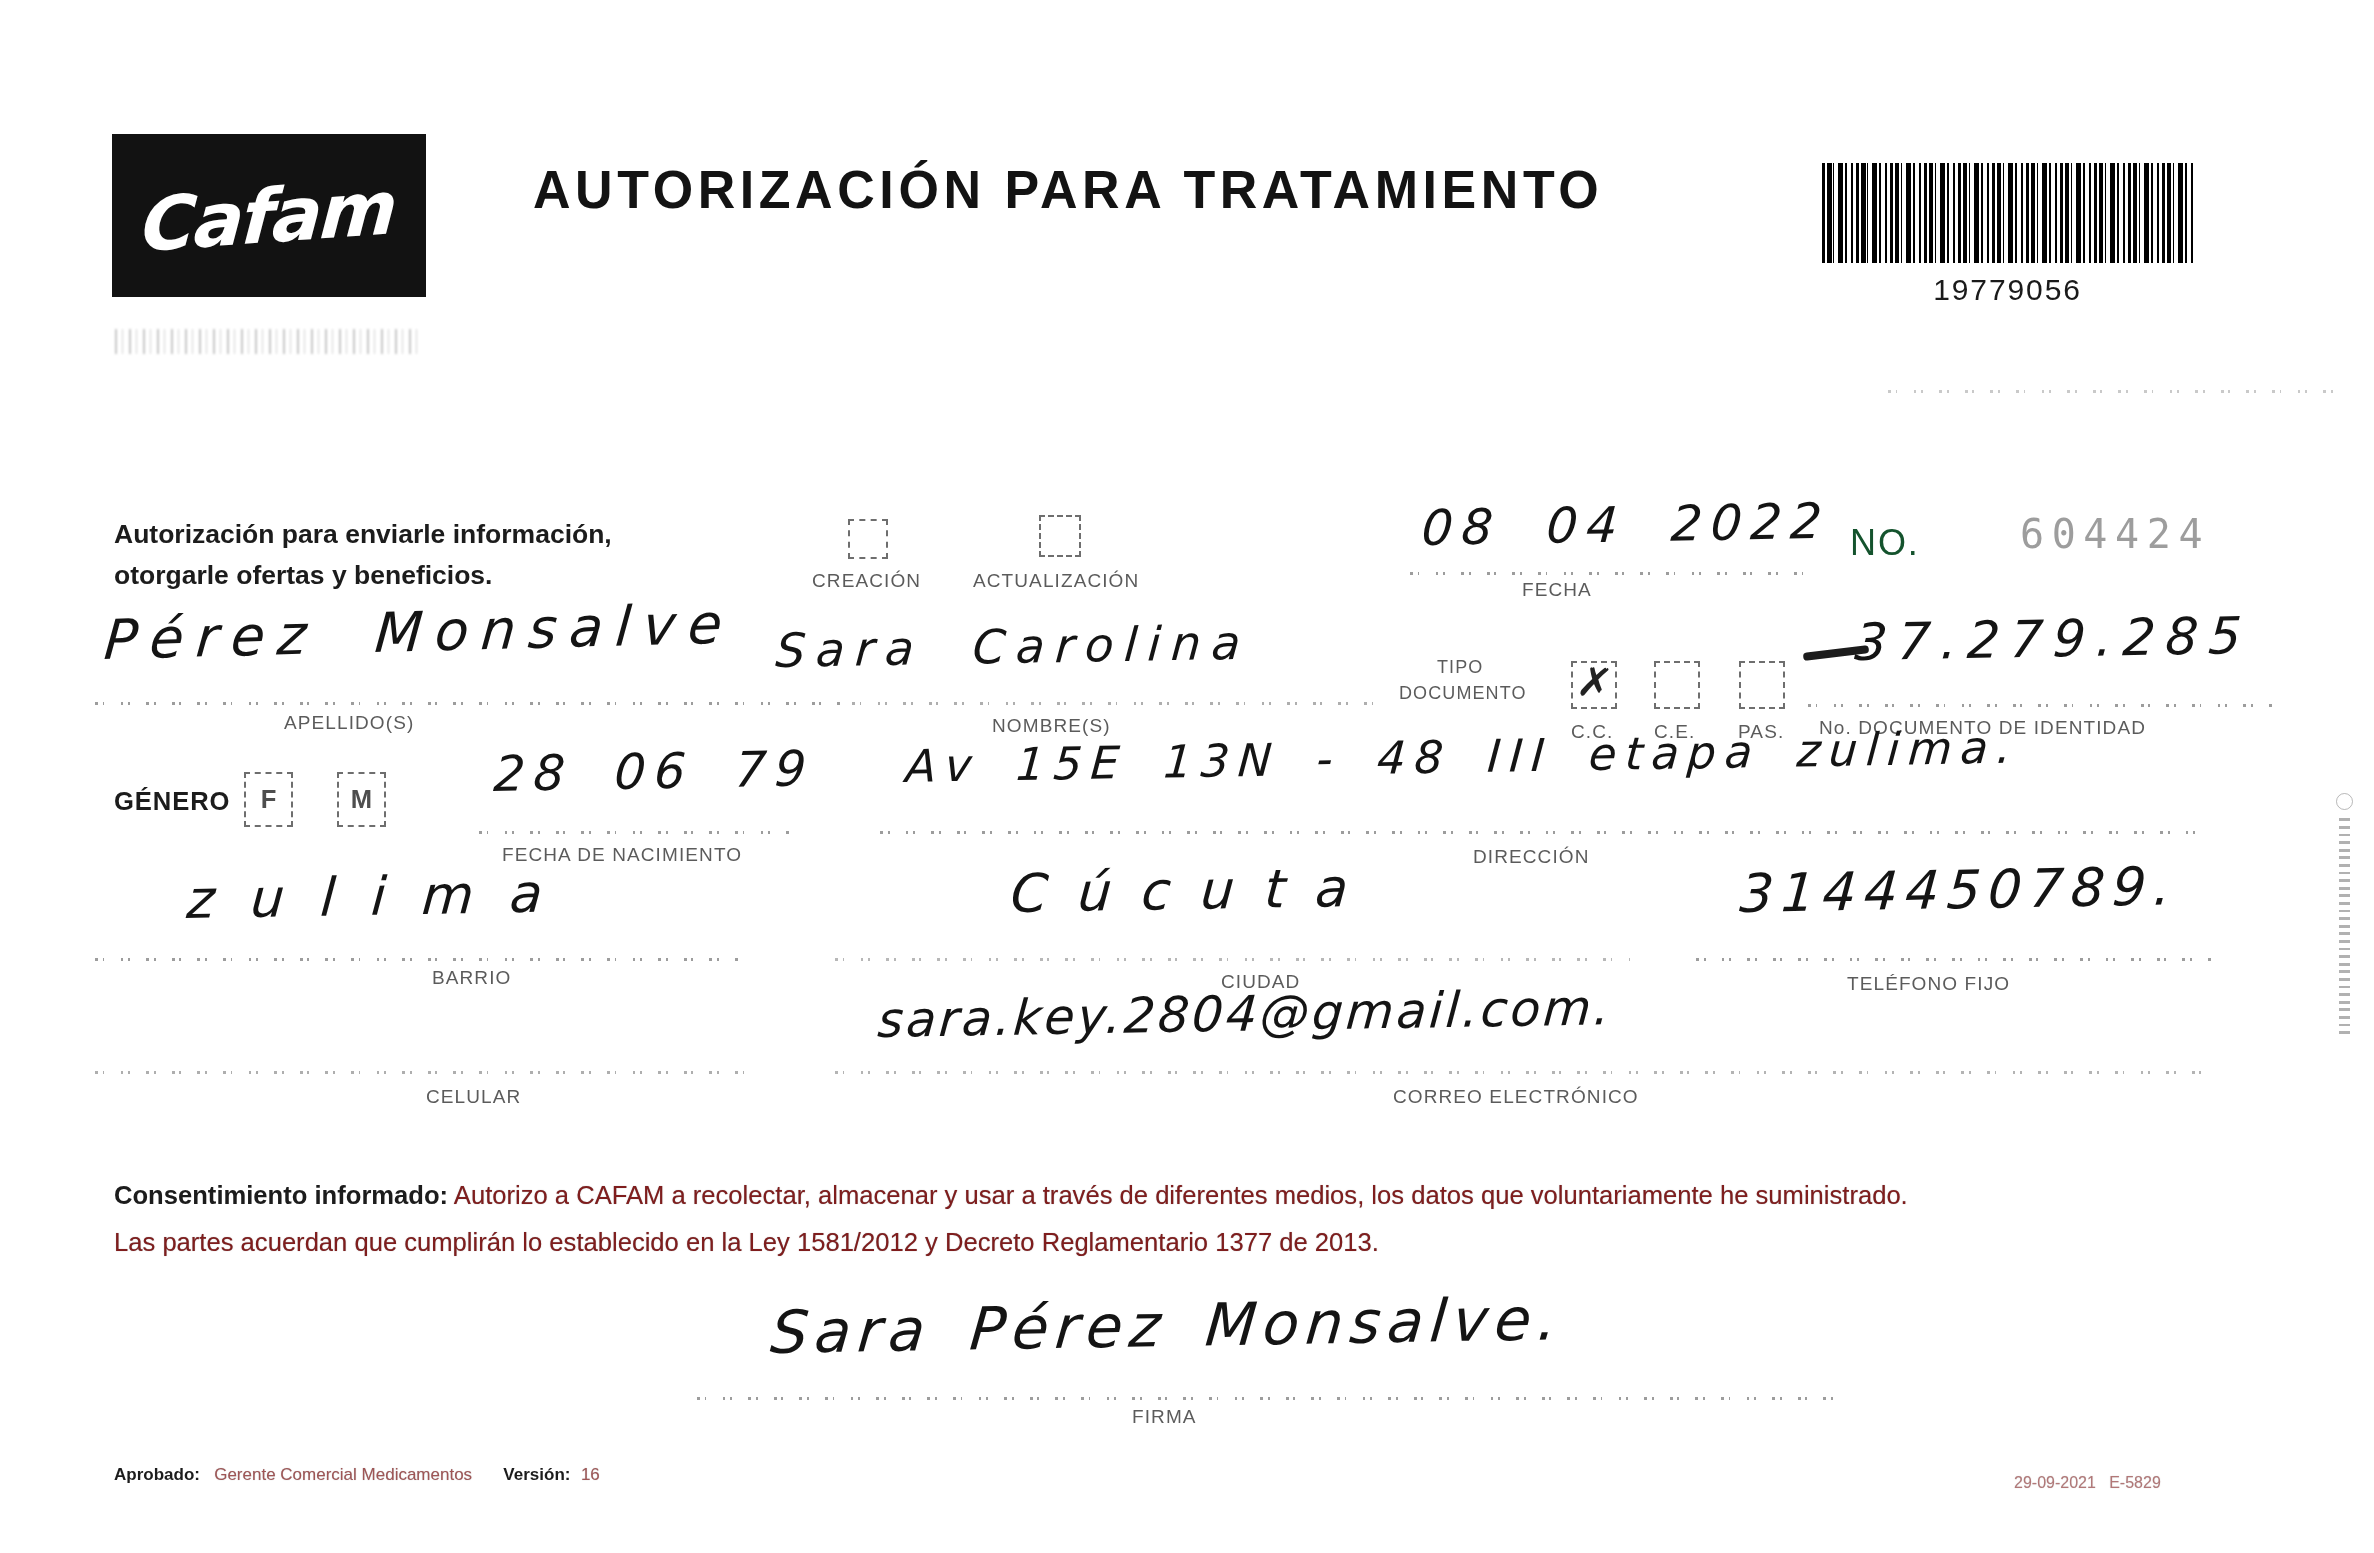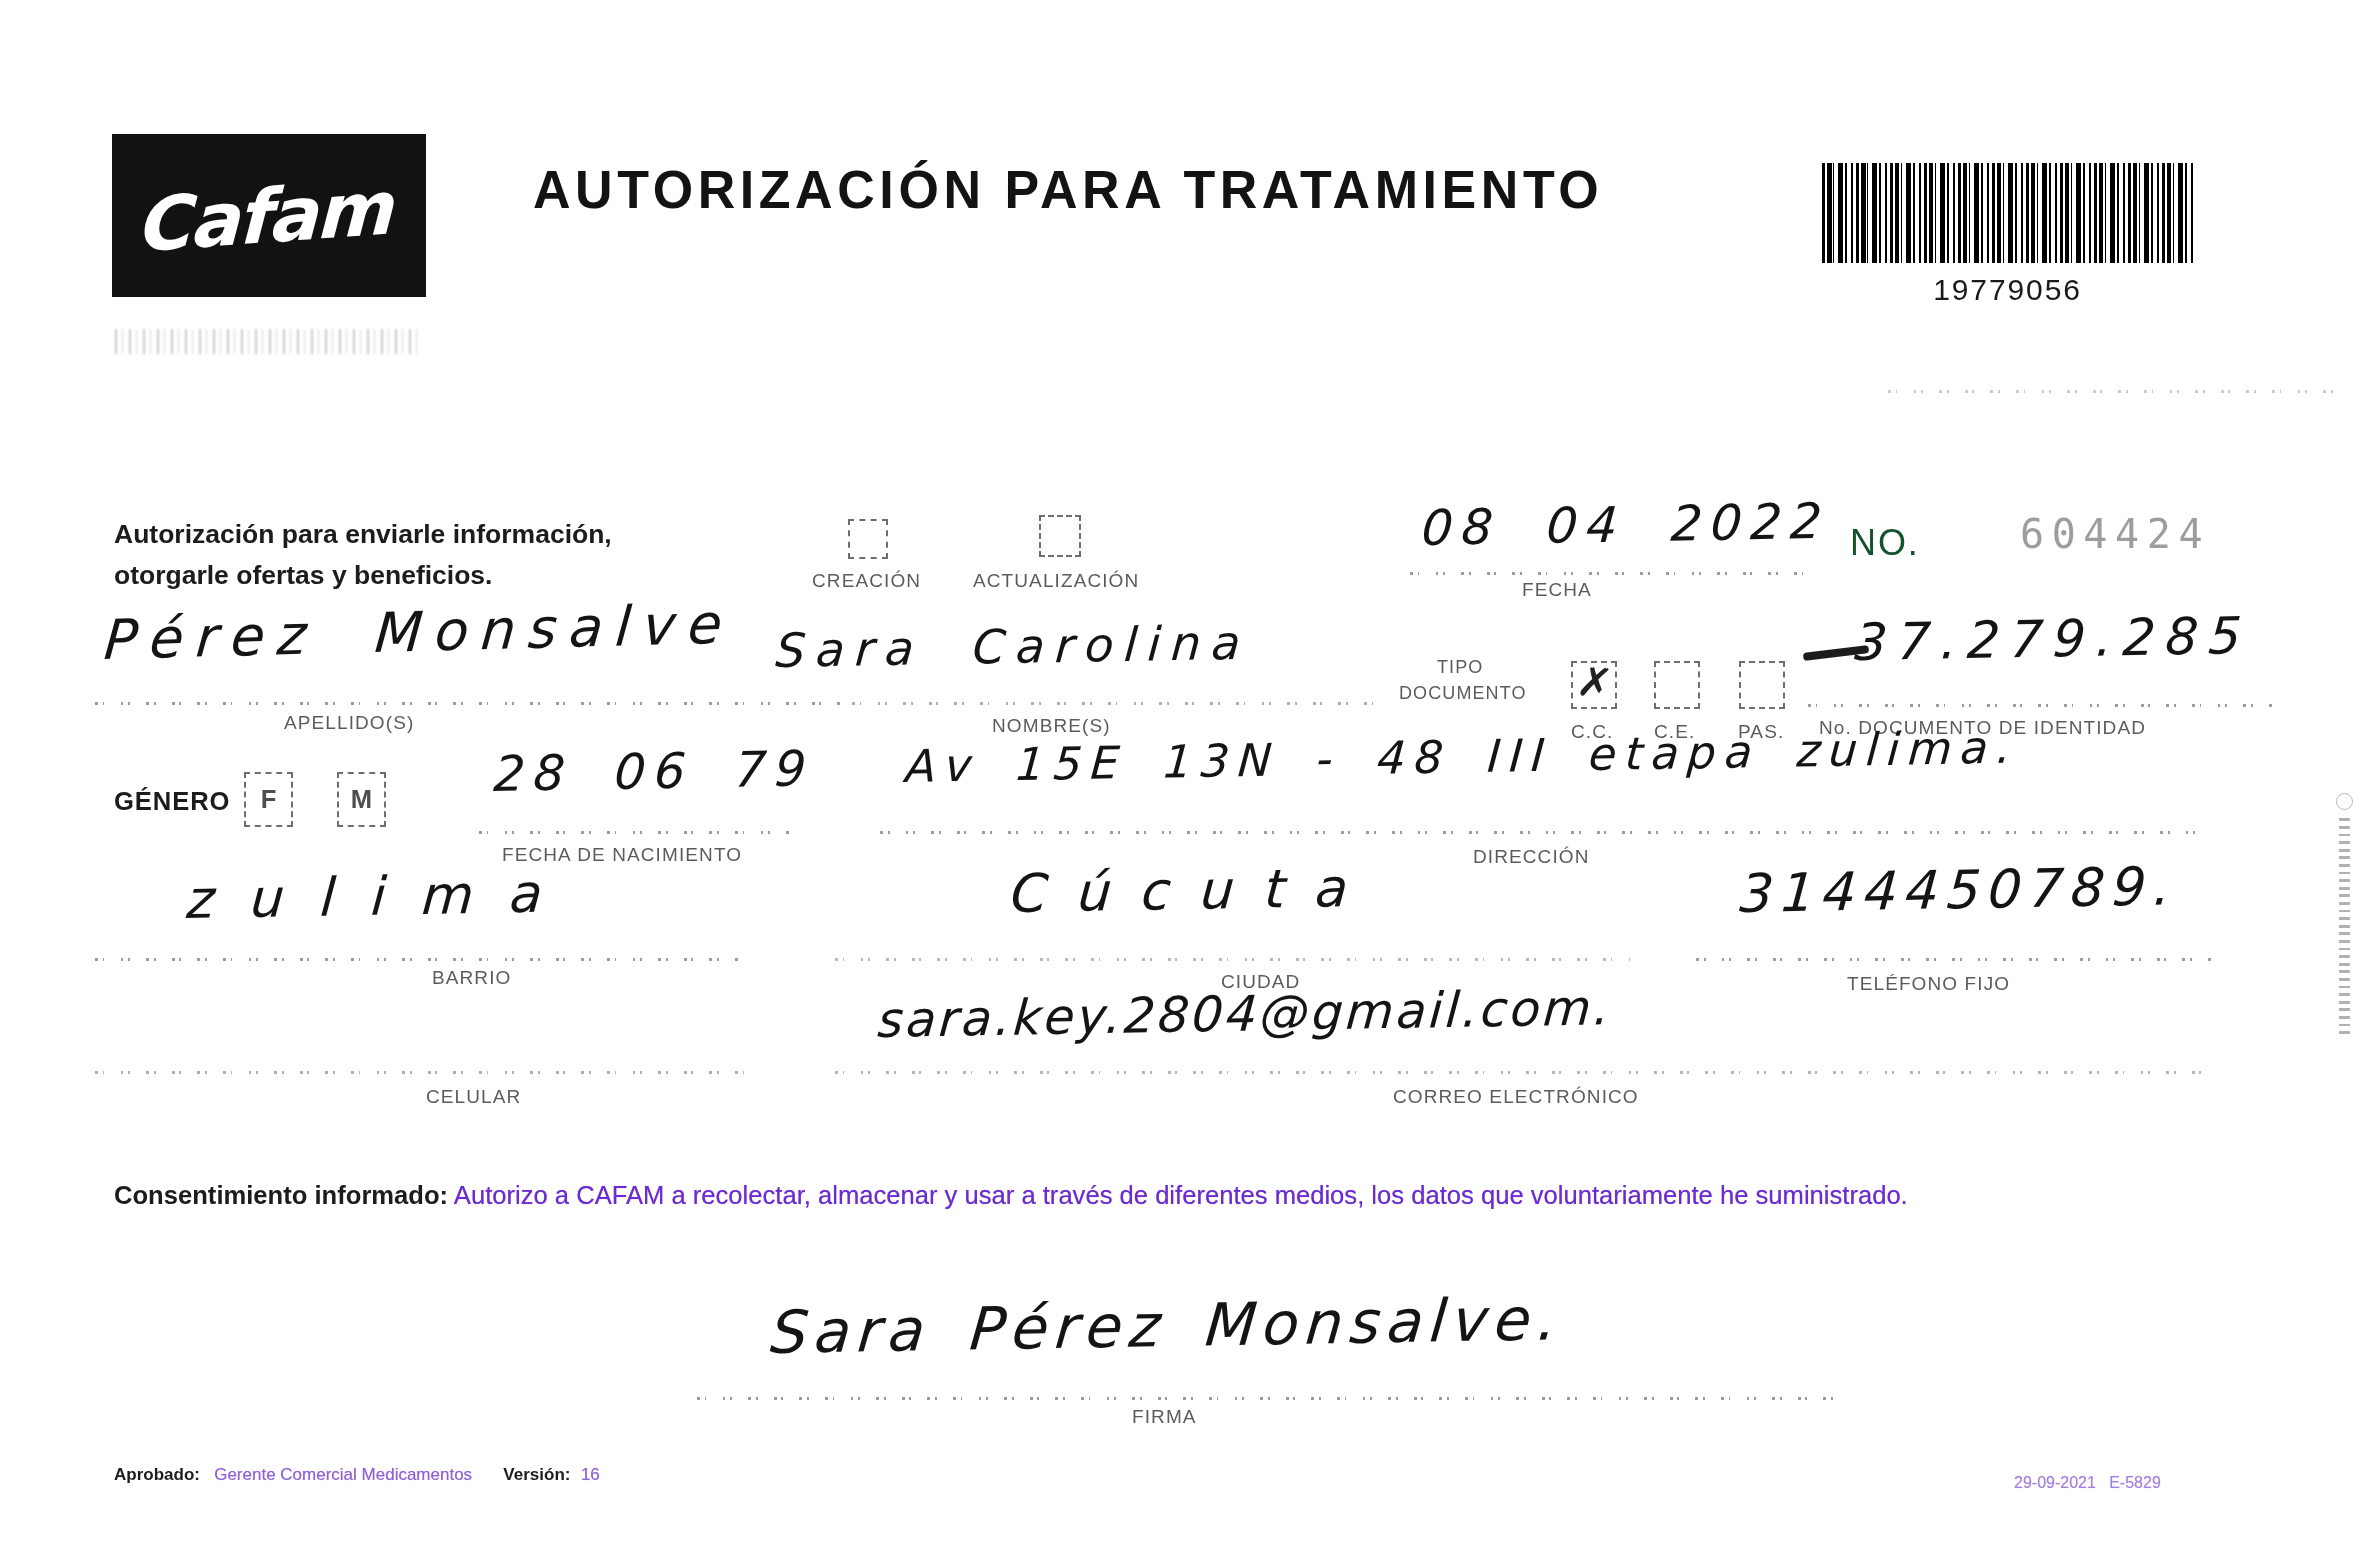--- a/index.html
+++ b/index.html
@@ -23,21 +23,21 @@
   .logo span{color:#fff;font-family:"DejaVu Sans",sans-serif;font-style:italic;font-weight:700;
              font-size:74px;transform:rotate(-4deg) skewX(-8deg);letter-spacing:-1.9px;}
   .title{font-size:53px;font-weight:800;letter-spacing:4.7px;color:#131313;white-space:nowrap;
          transform:scaleX(.98);transform-origin:left;}
   .subtitle{font-size:27.4px;font-weight:700;letter-spacing:2.3px;color:#222;white-space:nowrap;}
   .barcode{background:repeating-linear-gradient(90deg,
       #000 0 2.8px,#fff 2.8px 4.7px,#000 4.7px 9.5px,#fff 9.5px 11.4px,#000 11.4px 12.3px,#fff 12.3px 16px,
       #000 16px 21px,#fff 21px 23px,#000 23px 24.6px,#fff 24.6px 29px,#000 29px 31px,#fff 31px 34px);}
   .stamp{color:#9d9d9d;font-family:"DejaVu Sans Mono",monospace;letter-spacing:7.6px;
          filter:blur(0.6px);font-size:40px;}
-  .faded{color:#6d28d9;text-shadow:0 0 0.9px rgba(122,122,122,.8);}
+  .faded{color:#7f1d1d;text-shadow:0 0 0.9px rgba(122,122,122,.8);}
   .smudge{background:repeating-linear-gradient(90deg,rgba(110,110,110,.38) 0 1.9px,transparent 1.9px 6.6px,
           rgba(110,110,110,.28) 6.6px 7.6px,transparent 7.6px 14px);filter:blur(0.9px);}
   .vsmudge{background:repeating-linear-gradient(0deg,rgba(100,100,100,.5) 0 2.8px,transparent 2.8px 7.6px);
            filter:blur(0.6px);}
   .chk{font-family:"DejaVu Sans",sans-serif;color:#222;font-size:42px;font-weight:700;
        transform:rotate(8deg);line-height:1;}
 </style>
 </head>
 <body>
 
@@ -123,20 +123,21 @@
   <div class="abs lbl" style="left:426px;top:1086px;">CELULAR</div>
 
   <div class="abs hw" style="left:876px;top:992px;font-size:49px;letter-spacing:2.8px;">sara.key.2804@gmail.com.</div>
   <div class="abs dl" style="left:835px;top:1071px;width:1382px;opacity:.42;"></div>
   <div class="abs lbl" style="left:1393px;top:1086px;">CORREO ELECTRÓNICO</div>
 
   <div class="abs" style="left:114px;top:1172px;width:2148px;font-size:25.6px;line-height:47px;">
     <span class="pb">Consentimiento informado:</span>
     <span class="faded">Autorizo a CAFAM a recolectar, almacenar y usar a través de diferentes medios, los datos que voluntariamente he suministrado.</span>
     <br>
+    <span class="faded">Las partes acuerdan que cumplirán lo establecido en la Ley 1581/2012 y Decreto Reglamentario 1377 de 2013.</span>
   </div>
 
   <div class="abs hw" style="left:768px;top:1298px;font-size:59px;letter-spacing:6.6px;word-spacing:13.2px;transform:skewX(-6deg) rotate(-1deg);">Sara Pérez Monsalve.</div>
   <div class="abs dl" style="left:697px;top:1397px;width:1136px;"></div>
   <div class="abs lbl" style="left:1132px;top:1406px;">FIRMA</div>
 
   <div class="abs" style="left:2336px;top:793px;width:15px;height:15px;border:1.9px solid #8a8a8a;border-radius:50%;opacity:.6;"></div>
   <div class="abs vsmudge" style="left:2339px;top:816px;width:11.4px;height:218px;"></div>
 
   <div class="abs" style="left:114px;top:1465px;font-size:17px;white-space:nowrap;">

